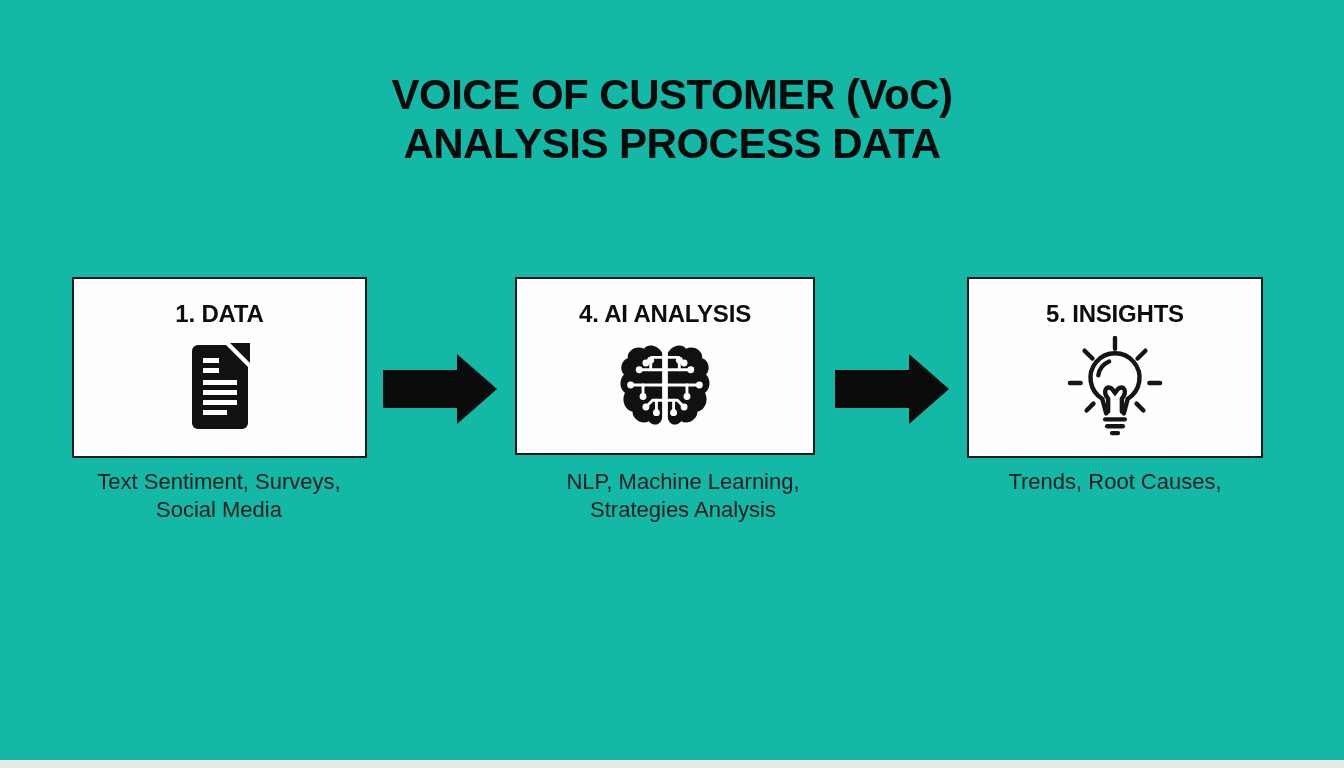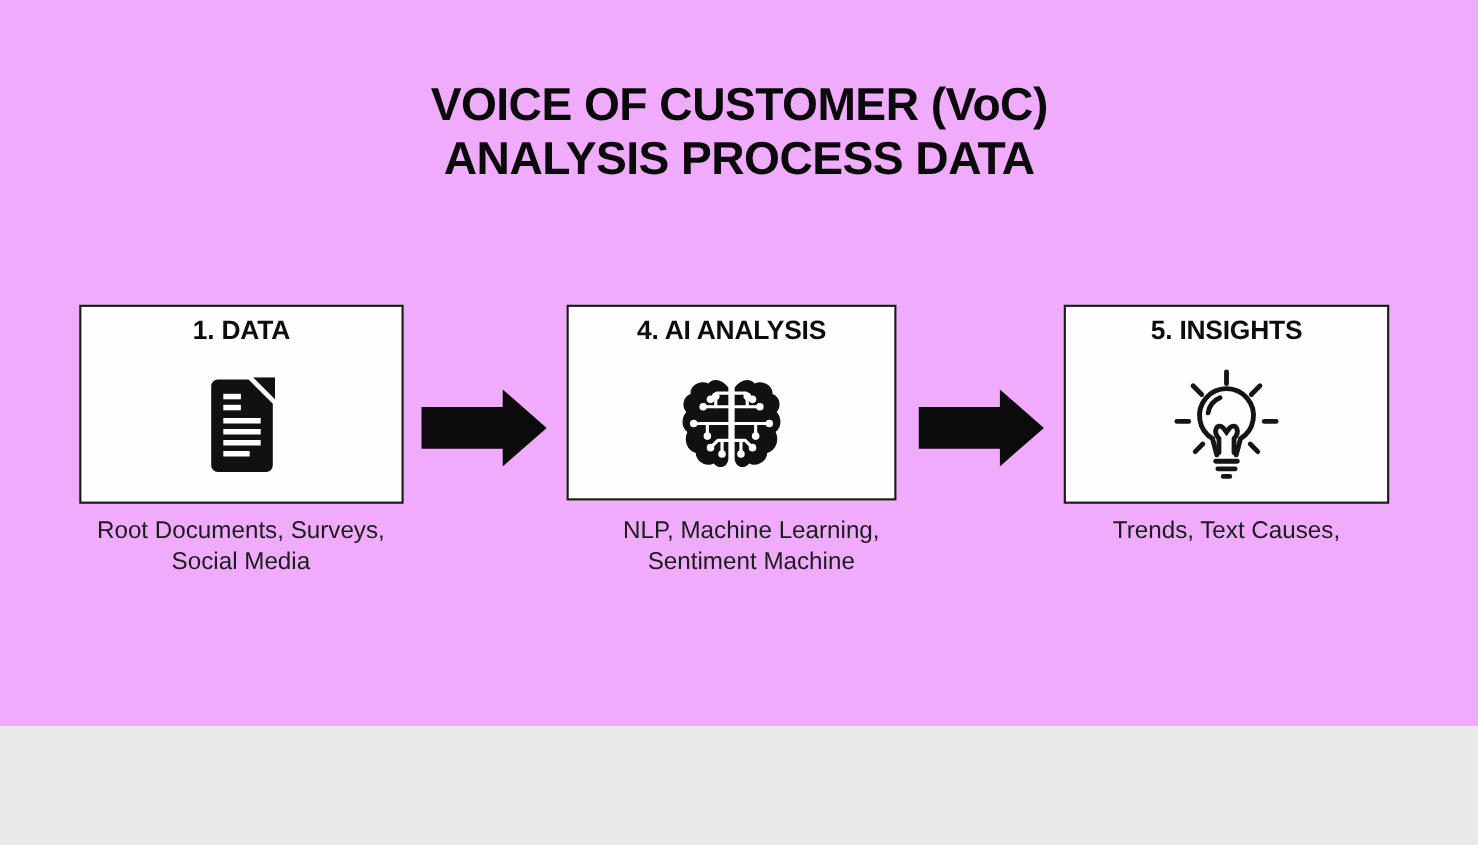--- a/index.html
+++ b/index.html
@@ -1,21 +1,21 @@
 <!DOCTYPE html>
 <html><head>
 <meta charset="utf-8">
 <style>
   * { margin: 0; padding: 0; box-sizing: border-box; }
   html, body { background: #e9e9e9; }
   .canvas {
     position: relative;
     width: 1344px;
-    height: 660px;
-    background: #f0abfc;
+    height: 760px;
+    background: #14b8a6;
     font-family: "Liberation Sans", sans-serif;
     color: #111;
     overflow: hidden;
   }
   .title {
     position: absolute;
     left: 0; right: 0;
     top: 70px;
     text-align: center;
     font-size: 42px;
@@ -29,21 +29,21 @@
     top: 277px;
     height: 181px;
     background: #fefefe;
     border: 2px solid #1a1a1a;
     text-align: center;
   }
   #box-1 { left: 72px;  width: 295px; }
   #box-2 { left: 515px; width: 300px; height: 178px; }
   #box-3 { left: 967px; width: 296px; }
   .stage-heading {
-    margin-top: 8px;
+    margin-top: 21px;
     font-size: 24px;
     font-weight: bold;
     letter-spacing: -0.2px;
     color: #0d0d0d;
   }
   .stage-icon {
     position: absolute;
     left: 50%;
     transform: translateX(-50%);
   }
@@ -92,21 +92,21 @@
           <rect x="15" y="25" width="16" height="5"></rect>
           <rect x="15" y="37" width="34" height="5"></rect>
           <rect x="15" y="47" width="34" height="5"></rect>
           <rect x="15" y="57" width="34" height="5"></rect>
           <rect x="15" y="67" width="24" height="5"></rect>
         </g>
       </svg>
     </span>
   </section>
   <p class="caption" id="caption-1">
-    <span>Root Documents, Surveys,</span><br>
+    <span>Text Sentiment, Surveys,</span><br>
     <span>Social Media</span>
   </p>
 
   <svg class="arrow" id="arrow-1" viewBox="0 0 114 84" aria-hidden="true">
     <polygon points="0,23 74,23 74,7 114,42 74,77 74,61 0,61" fill="#0b0b0b"></polygon>
   </svg>
 
   <section class="stage-box" id="box-2">
     <h2 class="stage-heading">4. AI ANALYSIS</h2>
     <span class="stage-icon" id="icon-brain">
@@ -131,21 +131,21 @@
             <circle cx="28" cy="67" r="3.6"></circle>
             <circle cx="39" cy="73" r="3.6"></circle>
           </g>
         </g>
         <use href="#hemi" transform="translate(96,0) scale(-1,1)"></use>
       </svg>
     </span>
   </section>
   <p class="caption" id="caption-2">
     <span>NLP, Machine Learning,</span><br>
-    <span>Sentiment Machine</span>
+    <span>Strategies Analysis</span>
   </p>
 
   <svg class="arrow" id="arrow-2" viewBox="0 0 114 84" aria-hidden="true">
     <polygon points="0,23 74,23 74,7 114,42 74,77 74,61 0,61" fill="#0b0b0b"></polygon>
   </svg>
 
   <section class="stage-box" id="box-3">
     <h2 class="stage-heading">5. INSIGHTS</h2>
     <span class="stage-icon" id="icon-bulb">
       <svg width="96" height="102" viewBox="0 0 96 104" aria-hidden="true">
@@ -161,16 +161,16 @@
           <path d="M31 40 A18 18 0 0 1 42 26"></path>
           <path d="M41 77 V64 C35 57 39 49 45 54 L48 58 L51 54 C57 49 61 57 55 64 V77"></path>
           <line x1="38" y1="85" x2="58" y2="85"></line>
           <line x1="40" y1="92" x2="56" y2="92"></line>
           <line x1="45" y1="99" x2="51" y2="99"></line>
         </g>
       </svg>
     </span>
   </section>
   <p class="caption" id="caption-3">
-    <span>Trends, Text Causes,</span><br>
+    <span>Trends, Root Causes,</span><br>
   </p>
 
 </div>
 
 </body></html>

